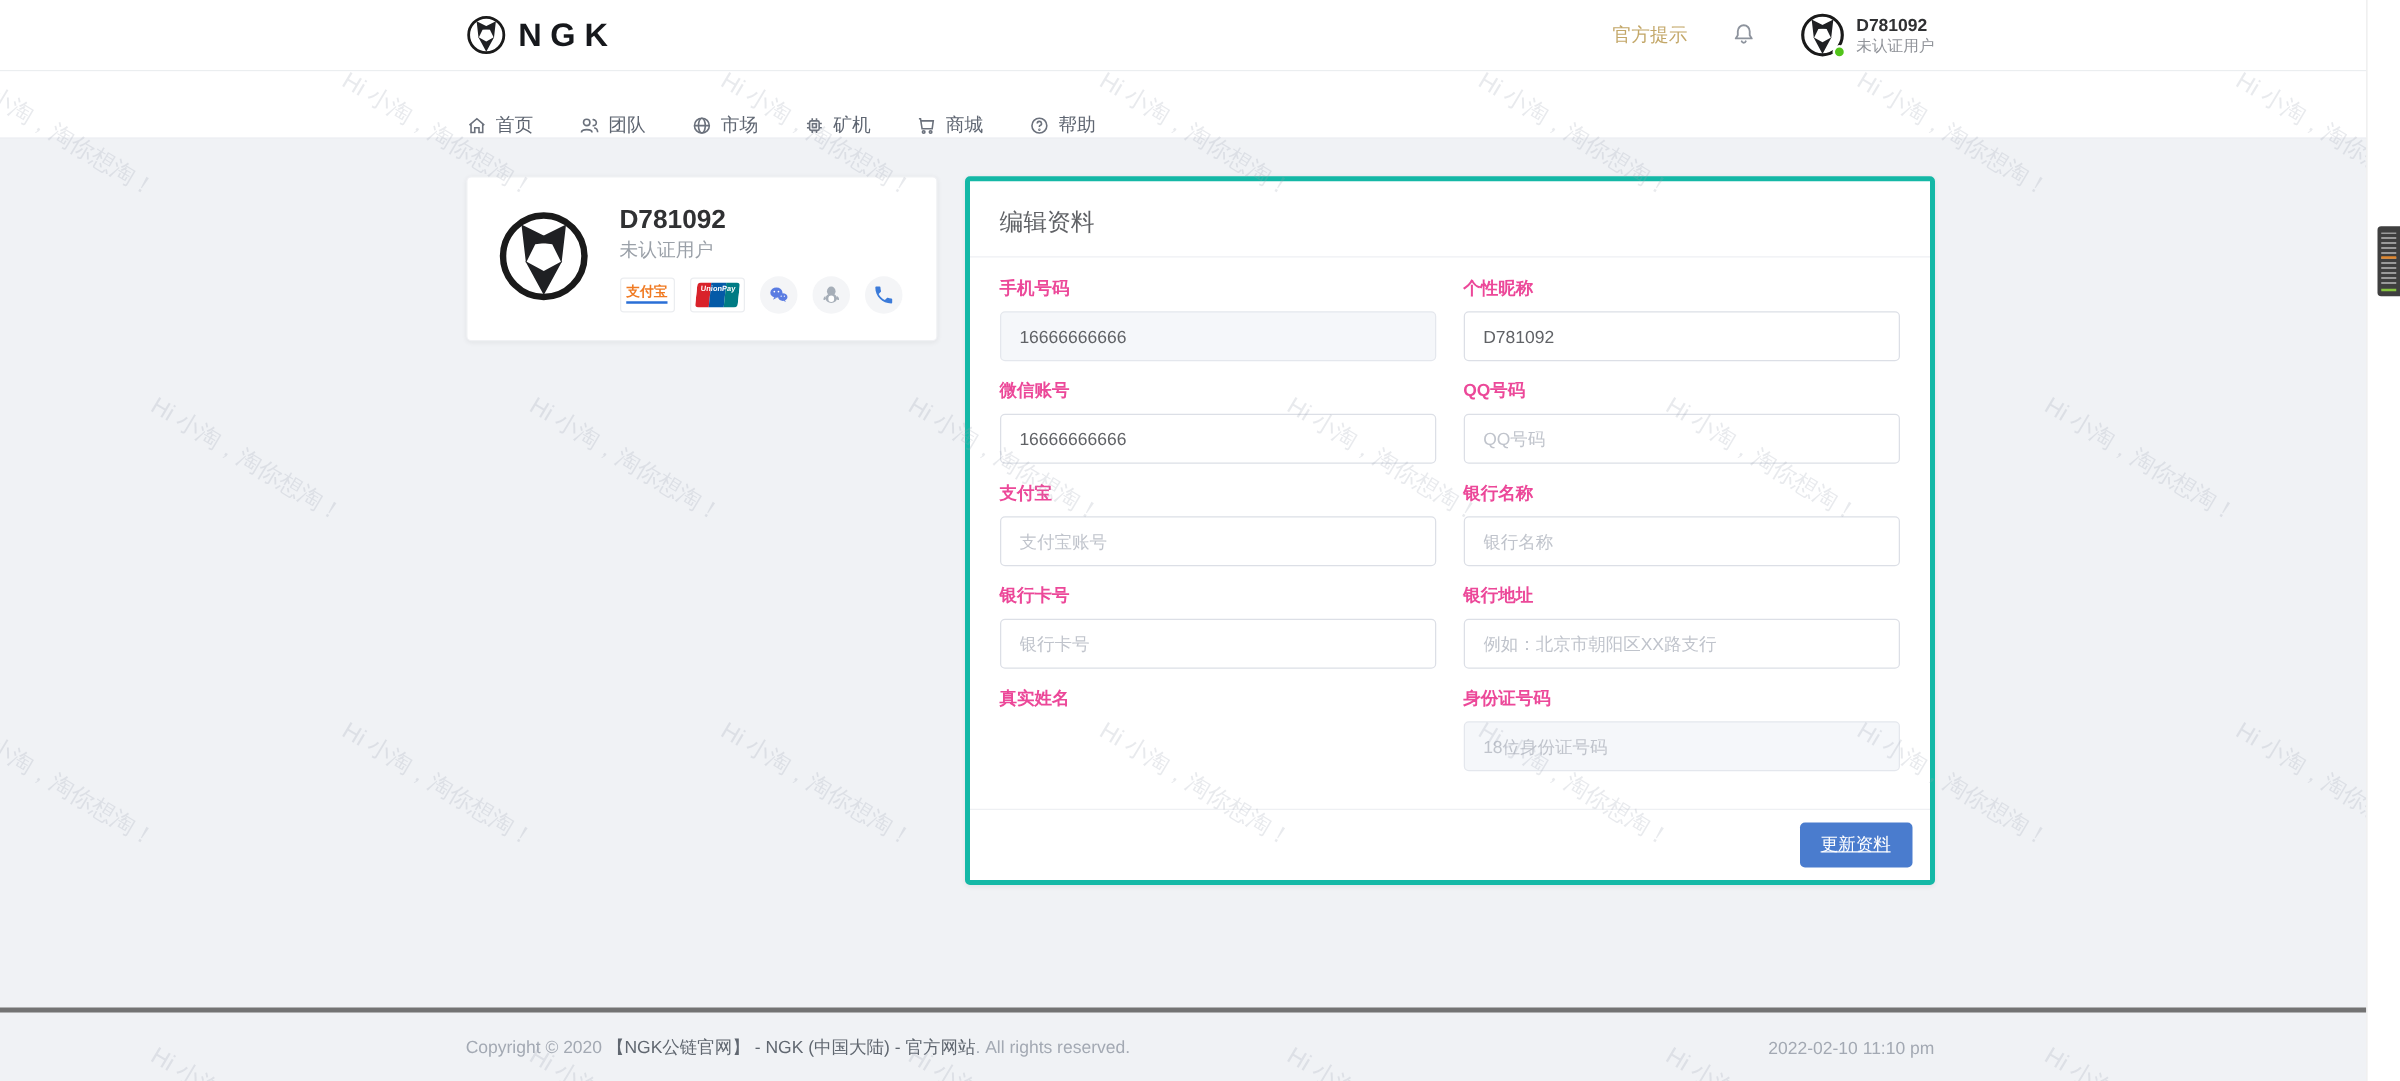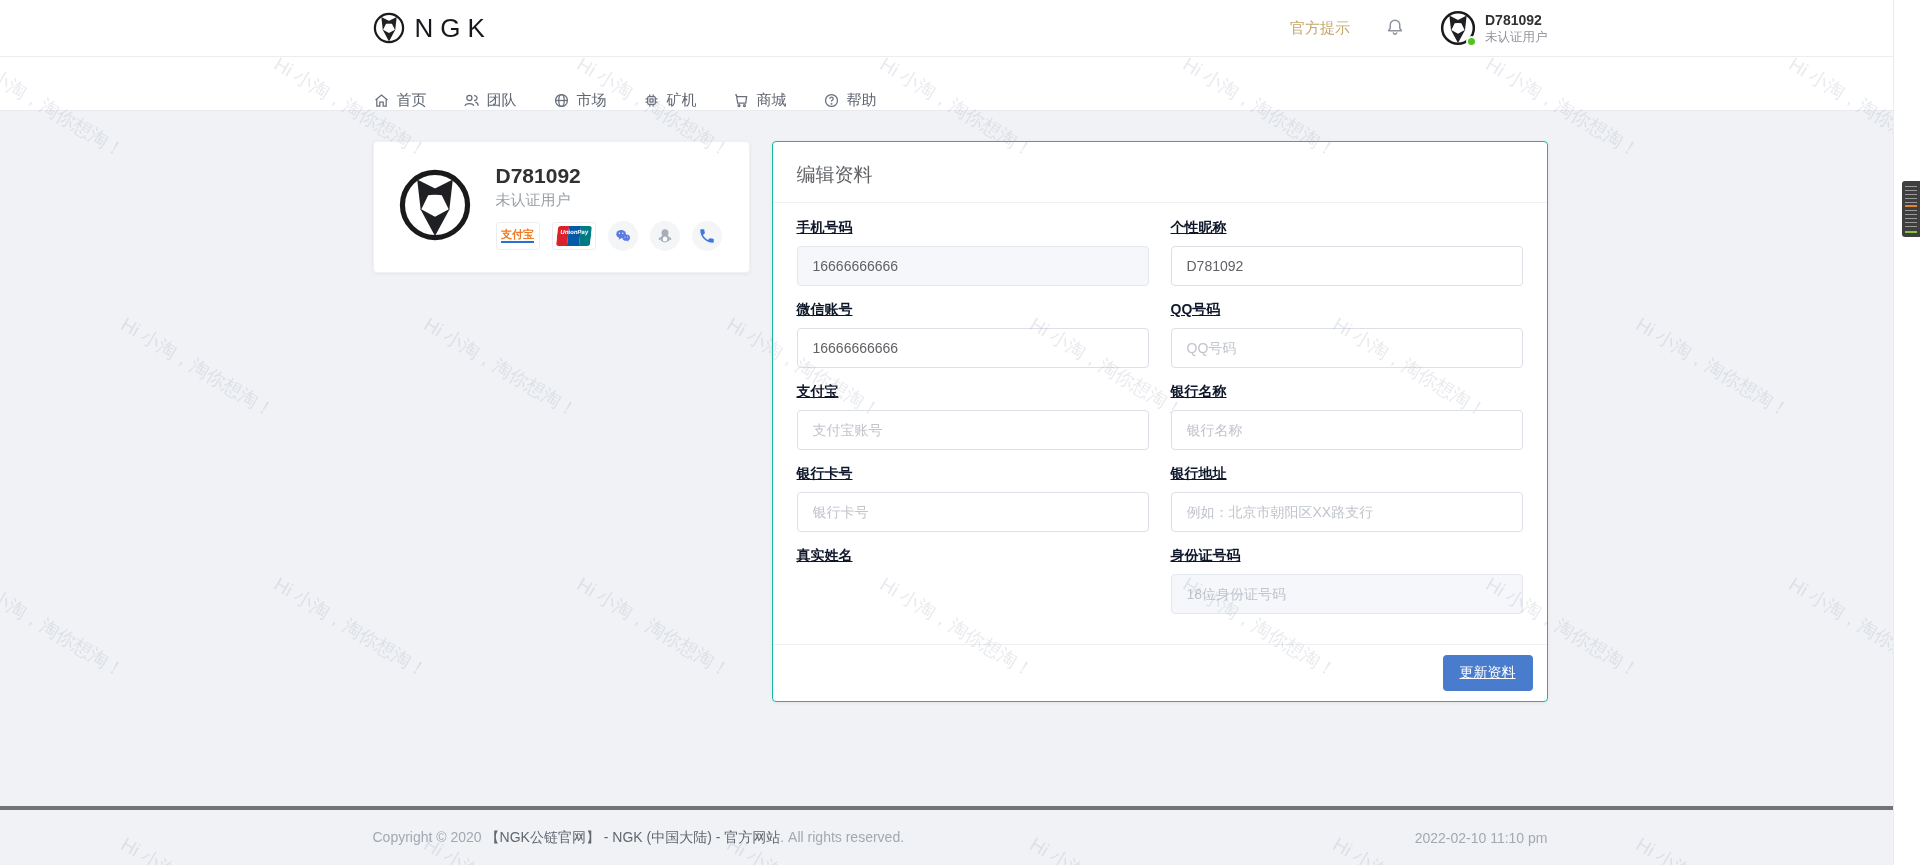--- a/index.html
+++ b/index.html
@@ -11,21 +11,21 @@
     overflow:hidden;
     color:#303133;
   }
   .container { width:1175px; margin:0 auto; }
 
   
   .topbar { height:57px; background:#fff; border-bottom:1px solid #ebeef0; }
   .topbar .container { height:100%; display:flex; align-items:center; justify-content:space-between; }
   .brand { display:flex; align-items:center; gap:10px; cursor:pointer; }
   .brand svg { width:32px; height:32px; }
-  .brand-text { font-size:26px; font-weight:normal; letter-spacing:7px; color:#16181c; }
+  .brand-text { font-size:26px; font-weight:bold; letter-spacing:7px; color:#16181c; }
   .top-right { display:flex; align-items:center; gap:34px; }
   .official-tip { font-size:15px; color:#c3a768; cursor:pointer;font-family:Liberation Mono, monospace; }
   .bell { width:22px; height:22px; cursor:pointer; }
   .userchip { display:flex; align-items:center; gap:9px; cursor:pointer; }
   .avatar-wrap { position:relative; width:36px; height:36px; }
   .avatar-wrap svg { width:36px; height:36px; }
   .status-dot { position:absolute; right:-1px; bottom:-1px; width:11px; height:11px; border-radius:50%; background:#52c41a; border:2px solid #fff; }
   .userchip .uname { font-size:14px; font-weight:bold; color:#303133; line-height:17px; }
   .userchip .ustatus { font-size:12.5px; color:#909399; line-height:16px; }
 
@@ -54,28 +54,28 @@
   .alipay-txt { font-size:11px; font-weight:bold; color:#f07a22; border-bottom:2px solid #2a6fd6; line-height:13px; }
   .union-stripes { width:34px; height:20px; display:flex; border-radius:3px; overflow:hidden; position:relative; transform:skewX(-6deg); }
   .union-stripes i { flex:1; }
   .union-stripes i:nth-child(1){ background:#d9222a; }
   .union-stripes i:nth-child(2){ background:#045aa7; }
   .union-stripes i:nth-child(3){ background:#007b84; }
   .union-txt { position:absolute; top:3px; left:0; right:0; text-align:center; font-size:6px; color:#fff; font-style:normal; font-weight:bold; }
   .icon-circle { width:30px; height:30px; border-radius:50%; background:#f4f5f7; display:flex; align-items:center; justify-content:center; }
   .icon-circle svg { width:18px; height:18px; }
 
-  .form-card { flex:1; background:#fff; border-radius:4px; box-shadow:0 1px 4px rgba(0,0,0,.06); border:1px solid #14b8a6; }
+  .form-card { flex:1; background:#fff; border-radius:4px; box-shadow:0 1px 4px rgba(0,0,0,.06); border:4px solid #14b8a6; }
   .form-header { padding:20px 24px 14px; border-bottom:1px solid #eef0f3; }
   .form-title { font-size:19px; color:#606266; font-weight:normal; }
   .form-body { padding:16px 24px 30px; }
   .frow { display:flex; gap:22px; margin-bottom:15px; }
   .frow:last-child { margin-bottom:0; }
   .fgroup { flex:1; }
-  .fgroup label { display:block; font-size:14px; font-weight:bold; color:#0f172a; margin-bottom:9px;text-decoration:underline; }
+  .fgroup label { display:block; font-size:14px; font-weight:bold; color:#ec4899; margin-bottom:9px; }
   .inp { width:100%; height:40px; border:1px solid #dcdfe6; border-radius:4px; padding:0 15px;
     font-size:14px; color:#606266; background:#fff; font-family:"Liberation Sans", sans-serif; outline:none; }
   .inp::placeholder { color:#c0c4cc; }
   .inp.disabled { background:#f5f7fa; border-color:#e4e7ed; }
   .form-footer { border-top:1px solid #eef0f3; padding:10px 14px; display:flex; justify-content:flex-end; }
   .btn-primary { background:var(--accent,#4a7cce); color:#fff; border:none; border-radius:4px; height:36px;
     padding:0 17px; font-size:14px; cursor:pointer; font-family:"Liberation Sans", sans-serif;text-decoration:underline; }
 
   
   .page-footer { position:absolute; left:0; bottom:0; width:100%; border-top:4px solid #737373; background:#f0f2f5; }

